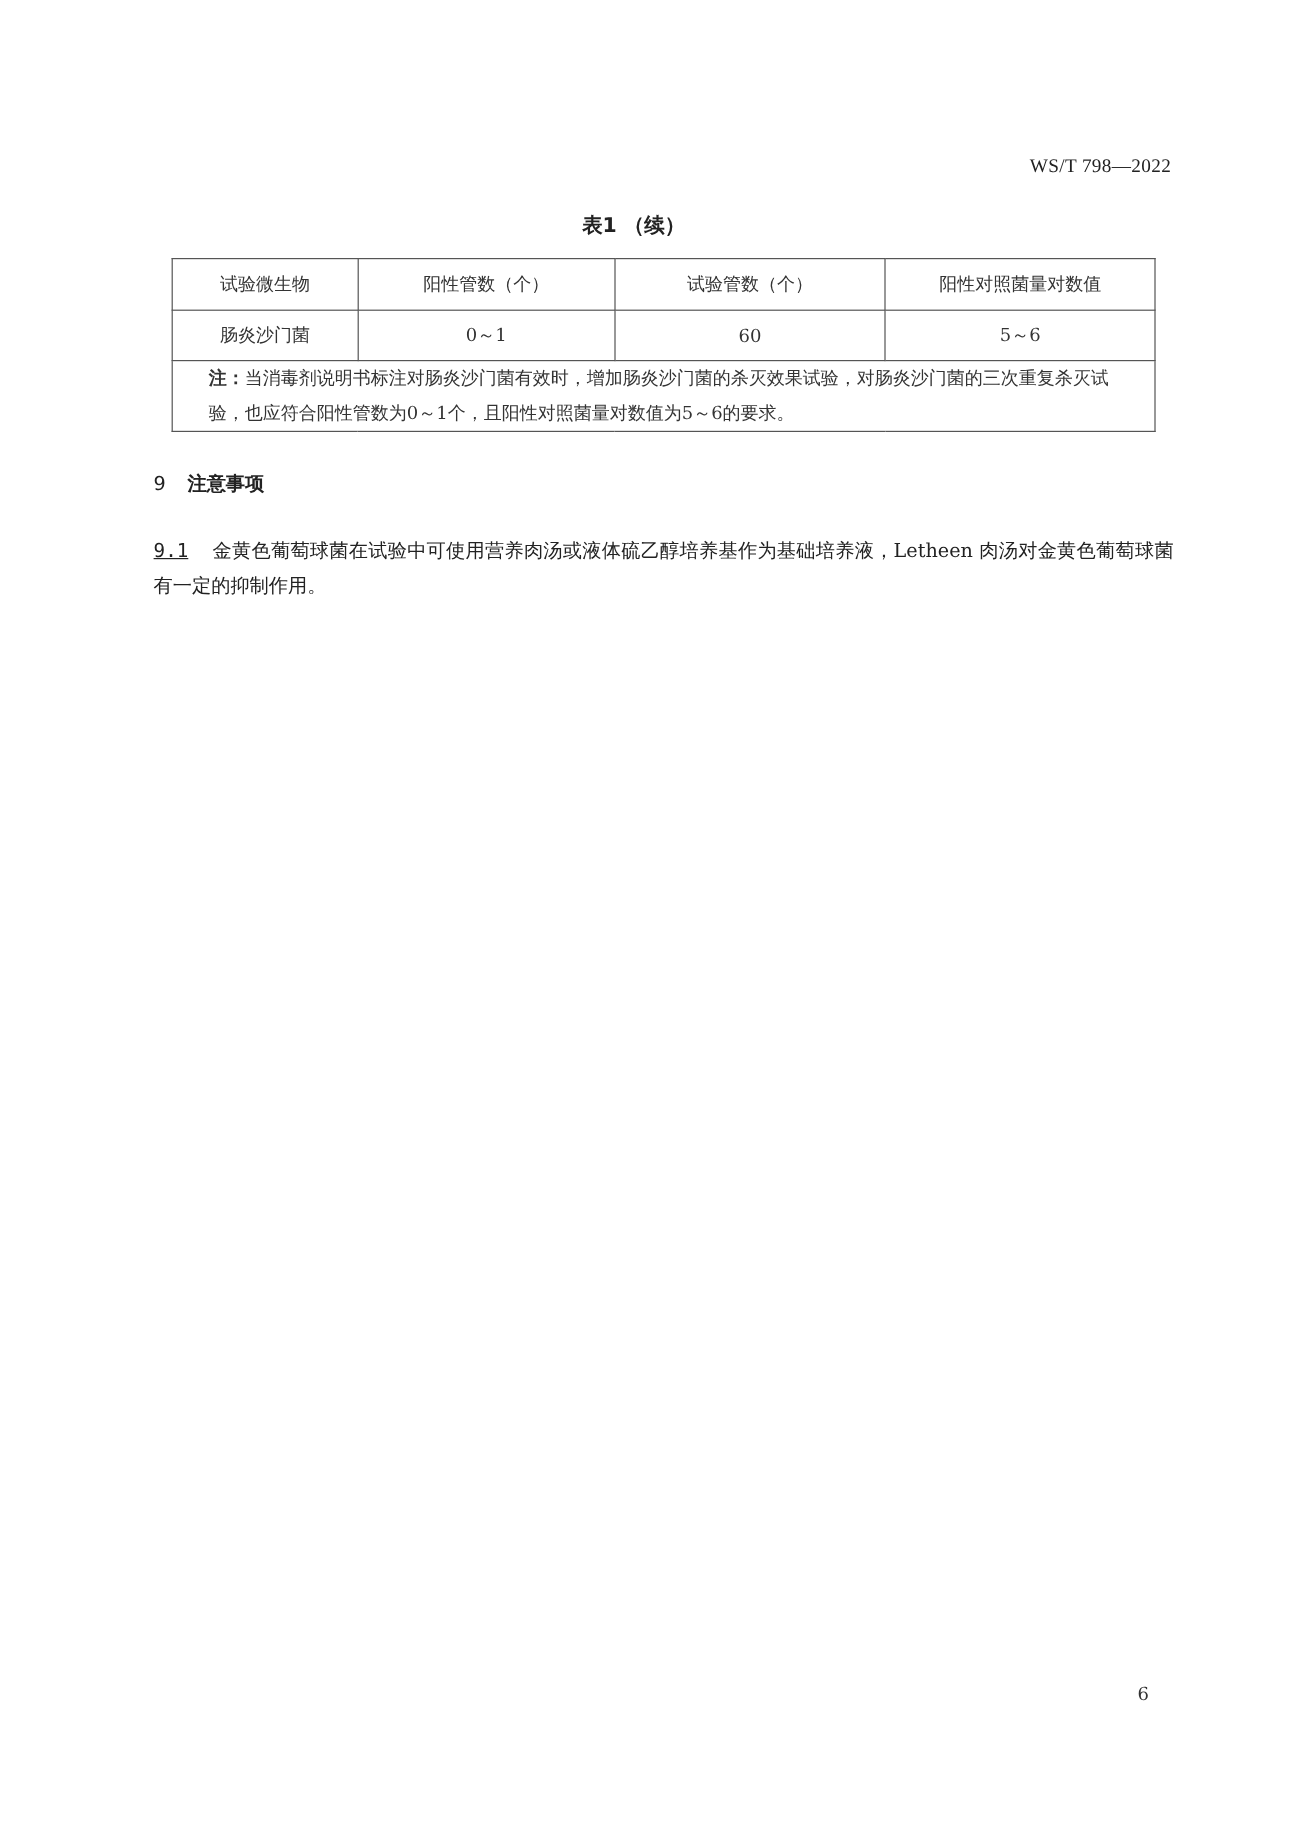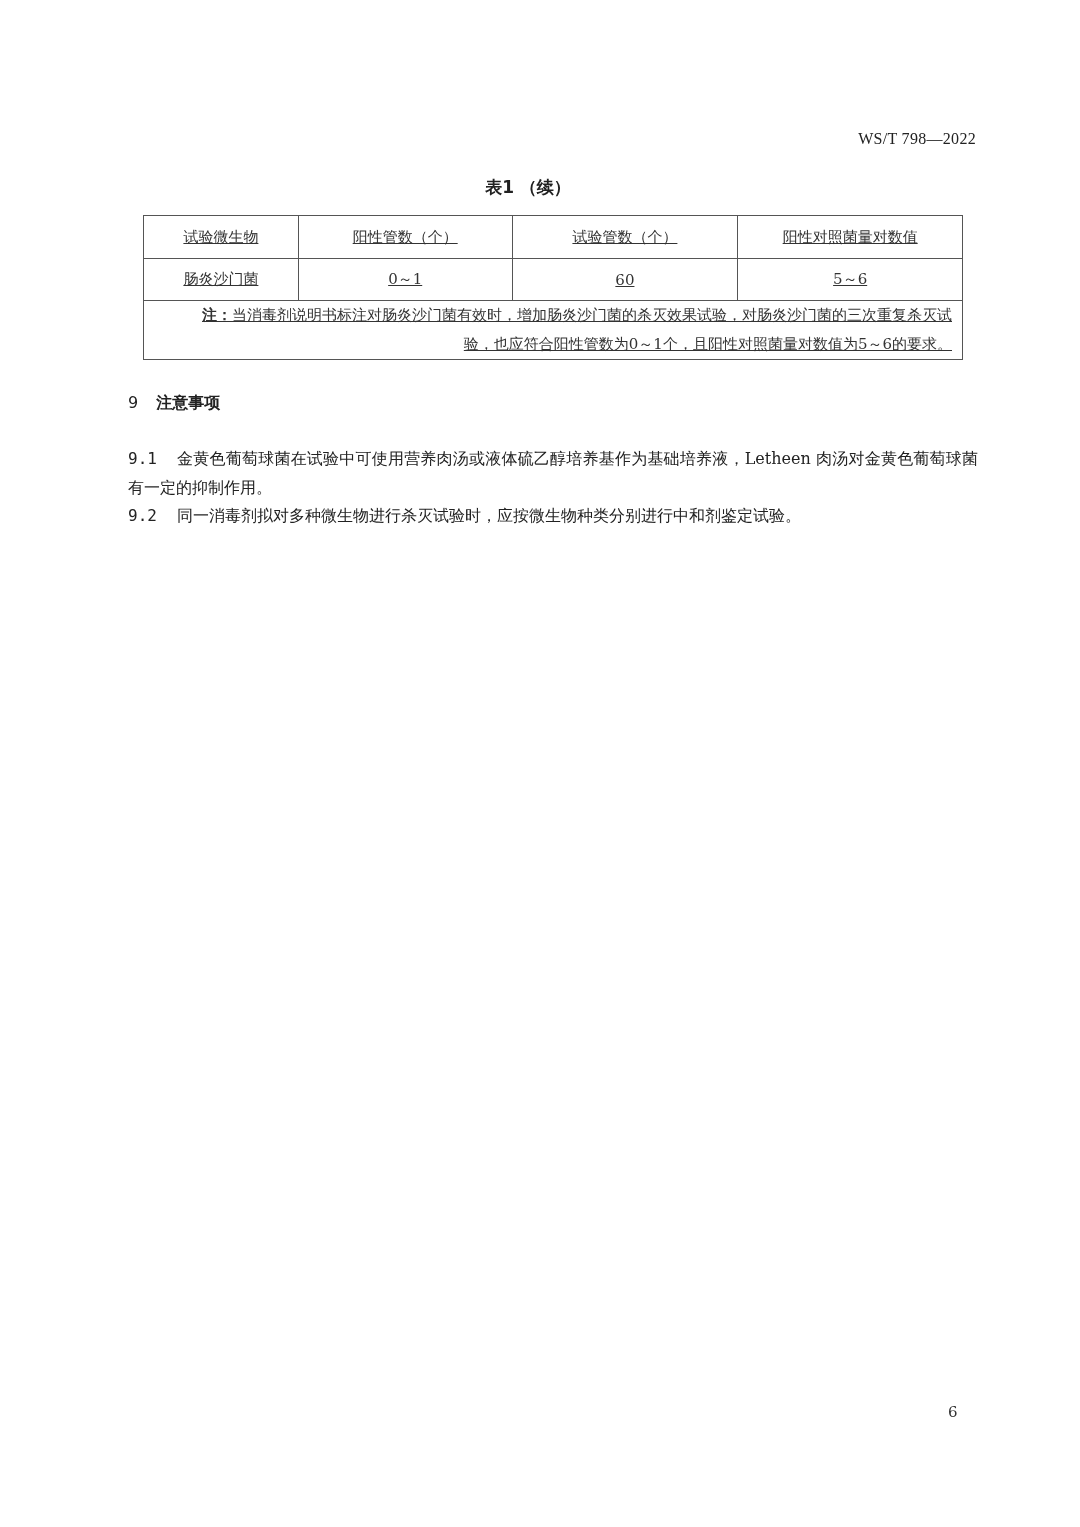--- a/index.html
+++ b/index.html
@@ -4,32 +4,32 @@
 <style>
   html, body { margin: 0; padding: 0; background: #ffffff; }
   body { width: 1080px; height: 1527px; position: relative; overflow: hidden;
          font-family: "DejaVu Serif", "Liberation Serif", serif; color: #1a1a1a; }
   .std-code { position: absolute; top: 130px; right: 104px; font-family: Liberation Serif, serif;
               font-size: 16px; letter-spacing: 0.3px; color: #222; }
   .table-title { position: absolute; top: 176px; left: 0; width: 1056px; text-align: center;
                  font-family: "DejaVu Sans", "Liberation Sans", sans-serif; font-size: 17px; font-weight: bold; color: #222; }
   table.tbl { position: absolute; top: 215px; left: 143px; width: 820px; border-collapse: collapse;
               font-size: 15px; color: #333; }
-  table.tbl td, table.tbl th { border: 1.3px solid #555; text-align: center; font-weight: normal; padding: 0; text-decoration: underline; }
+  table.tbl td, table.tbl th { border: 1.3px solid #555; text-align: center; font-weight: normal; padding: 0; }
   table.tbl tr.hdr td { height: 42px; }
   table.tbl tr.row td { height: 41px; }
-  table.tbl td.note { text-align: right; height: 57px; padding: 0 10px 0 30px; line-height: 29px; margin-top: 28px; }
+  table.tbl td.note { text-align: left; height: 57px; padding: 0 10px 0 30px; line-height: 29px; margin-top: 28px; }
   .note-label { font-weight: bold; }
   .note-body { display: inline; }
   .section-heading { position: absolute; top: 393px; left: 128px; font-family: "DejaVu Sans", "Liberation Sans", sans-serif;
                      font-size: 16px; font-weight: bold; color: #222; }
   .section-heading .num { margin-right: 18px; font-weight: normal; }
   .clauses { position: absolute; top: 445px; left: 128px; width: 850px; font-size: 16px; line-height: 28.5px; color: #222; }
   .clause { margin: 0; text-align: justify; }
-  .clause .cnum { font-family: "DejaVu Sans Mono", "Liberation Mono", monospace; margin-right: 20px; }
+  .clause .cnum { font-family: "DejaVu Sans Mono", "Liberation Mono", monospace; margin-right: 20px; text-decoration: underline; }
   .page-num { position: absolute; top: 1403px; left: 948px; font-size: 15px; color: #333; }
 </style>
 </head>
 <body>
 
 <div class="std-code">WS/T 798—2022</div>
 
 <div class="table-title">表1 （续）</div>
 
 <table class="tbl">
@@ -57,16 +57,15 @@
   </tr>
 </tbody>
   </table>
 
 <div class="section-heading">
   <span class="num">9</span><span>注意事项</span>
 </div>
 
 <div class="clauses">
   <p class="clause"><span class="cnum">9.1</span><span>金黄色葡萄球菌在试验中可使用营养肉汤或液体硫乙醇培养基作为基础培养液，Letheen 肉汤对金黄色葡萄球菌有一定的抑制作用。</span></p>
-  <p class="clause"><span class="cnum">9.2</span><span>同一消毒剂拟对多种微生物进行杀灭试验时，应按微生物种类分别进行中和剂鉴定试验。</span></p>
 </div>
 
 <div class="page-num">6</div>
 
 </body></html>

